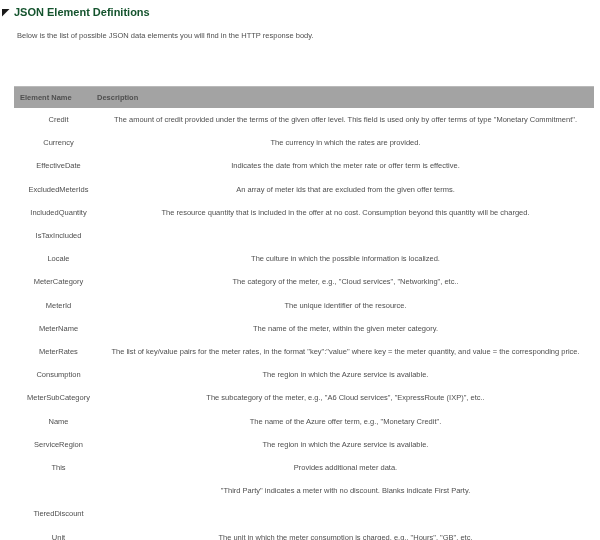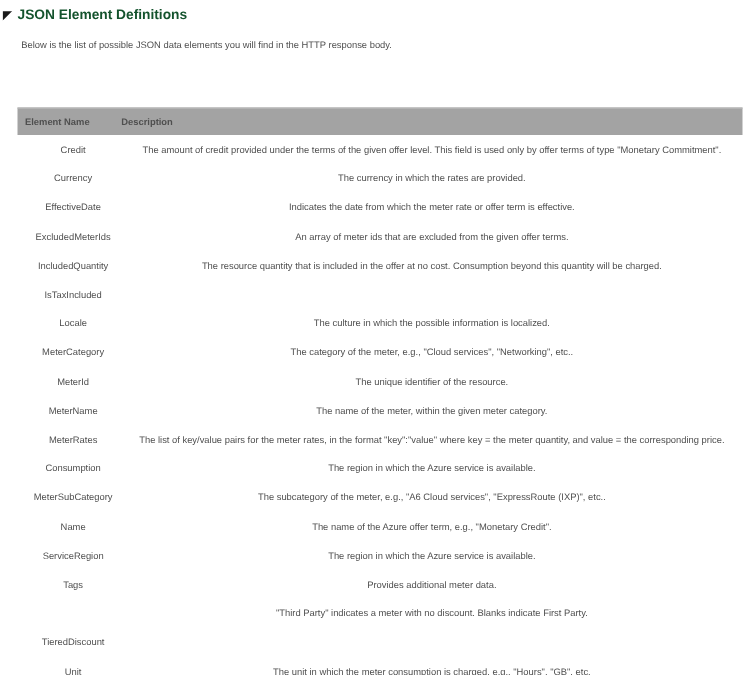--- a/index.html
+++ b/index.html
@@ -172,21 +172,21 @@
           <div class="desc-line">The name of the Azure offer term, e.g., "Monetary Credit".</div>
         </div>
       </div>
       <div class="row">
         <div class="col-name cell-name">ServiceRegion</div>
         <div class="col-desc">
           <div class="desc-line">The region in which the Azure service is available.</div>
         </div>
       </div>
       <div class="row">
-        <div class="col-name cell-name">Tags</div>
+        <div class="col-name cell-name">This</div>
         <div class="col-desc">
           <div class="desc-line">Provides additional meter data.</div>
           <div class="desc-line">"Third Party" indicates a meter with no discount. Blanks indicate First Party.</div>
         </div>
       </div>
       <div class="row">
         <div class="col-name cell-name">TieredDiscount</div>
       </div>
       <div class="row">
         <div class="col-name cell-name">Unit</div>

